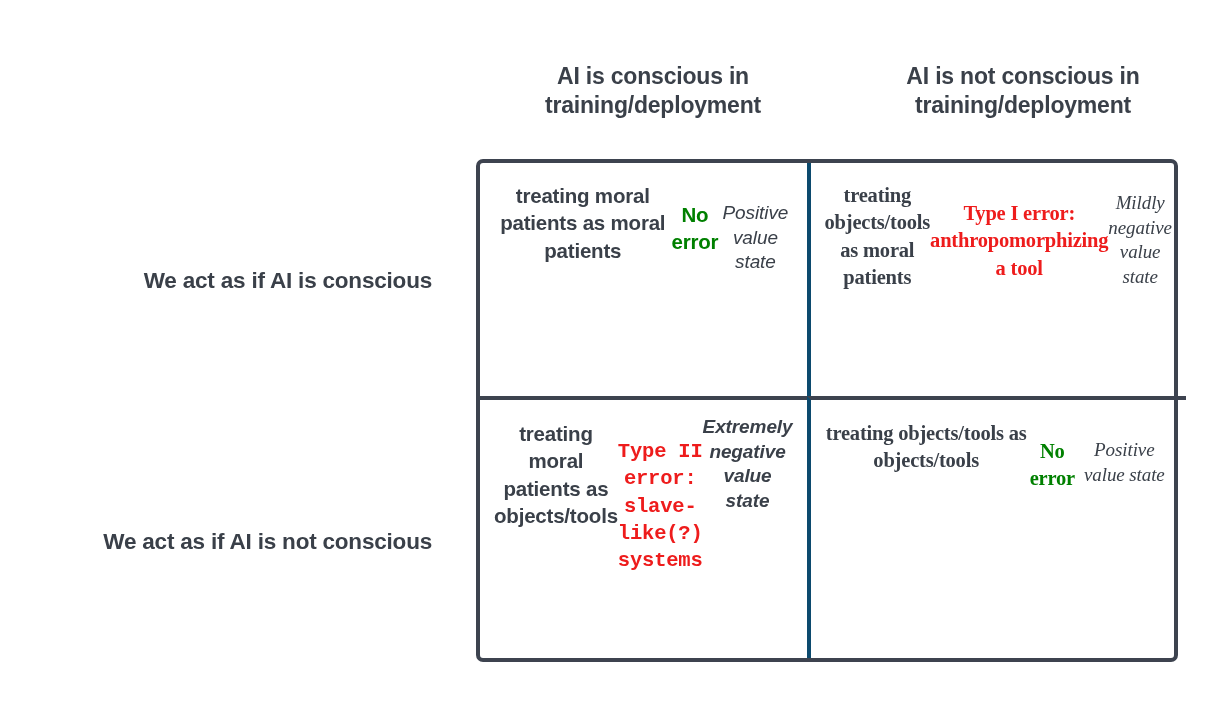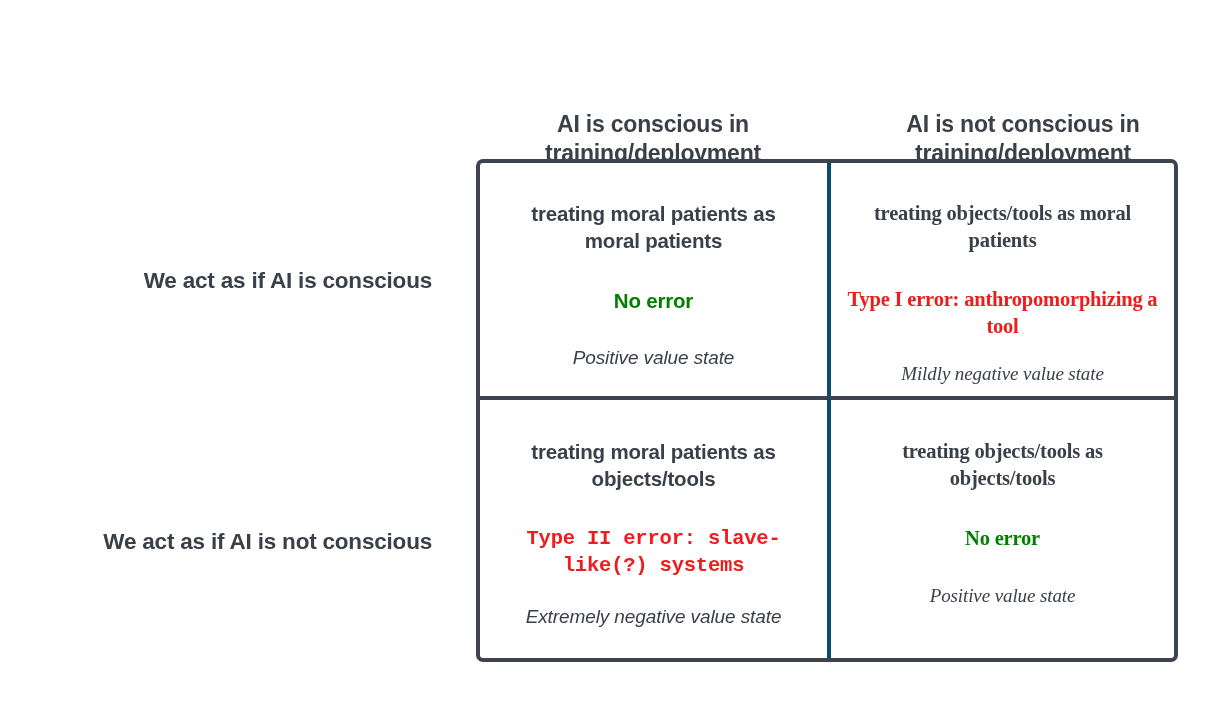--- a/index.html
+++ b/index.html
@@ -25,21 +25,20 @@
   .col-header {
     position: absolute;
     top: 62px;
     width: 350px;
     text-align: center;
     font-size: 23px;
     font-weight: bold;
     line-height: 1.28;
     color: #3a4049;
     letter-spacing: -0.2px;
-    margin-top: 48px;
   }
   #col-header-0 { left: 478px; }
   #col-header-1 { left: 848px; }
 
   
   .row-header {
     position: absolute;
     right: 794px;           
     text-align: right;
     font-size: 22.5px;
@@ -64,24 +63,23 @@
     border-radius: 7px;
     display: grid;
     grid-template-columns: 1fr 1fr;
     grid-template-rows: 233px 1fr;
     background: #ffffff;
   }
 
   .cell {
     box-sizing: border-box;
     position: relative;
-    padding: 24px 14px 10px 14px;
+    padding: 6px 14px 10px 14px;
     display: flex;
-    flex-direction: column;
-    align-items: center;
+    flex-direction: row;
   }
   .cell.col-right { border-left: 4px solid #0c4a6e; font-family: Liberation Serif, serif; }
   .cell.row-bottom { border-top: 4px solid #3d434f; }
 
   .cell-action {
     font-size: 20.5px;
     font-weight: bold;
     line-height: 1.33;
     text-align: center;
     color: #3a4049;
@@ -111,21 +109,21 @@
   .cell-r0 .cell-verdict { margin-top: 32px; }
   .cell-r0 .cell-value   { margin-top: 32px; }
 
   .cell-r1 .cell-action  { margin-top: 14px; }
   .cell-r1 .cell-verdict { margin-top: 32px; }
   .cell-r1 .cell-value   { margin-top: 32px; }
 
   
   #cell-0-1 .cell-verdict { margin-top: 31px; }
   #cell-0-1 .cell-value   { margin-top: 22px; }
-  #cell-1-0 .cell-value   { margin-top: 26px; }
+  #cell-1-0 .cell-value   { margin-top: 9px; font-weight: bold; }
 </style>
 </head>
 <body>
 
 <div id="matrix-root">
 
   <div class="col-header" id="col-header-0">AI is conscious in training/deployment</div>
   <div class="col-header" id="col-header-1">AI is not conscious in training/deployment</div>
 
   <div class="row-header" id="row-header-0">We act as if AI is conscious</div>

